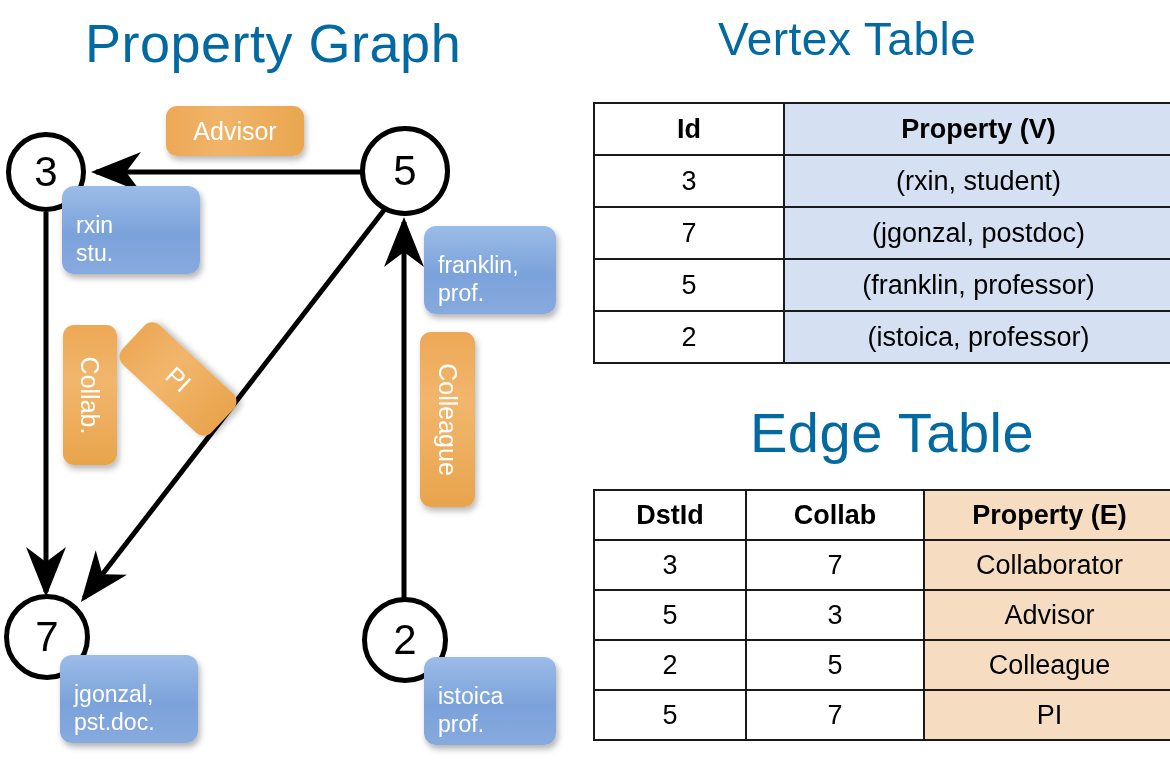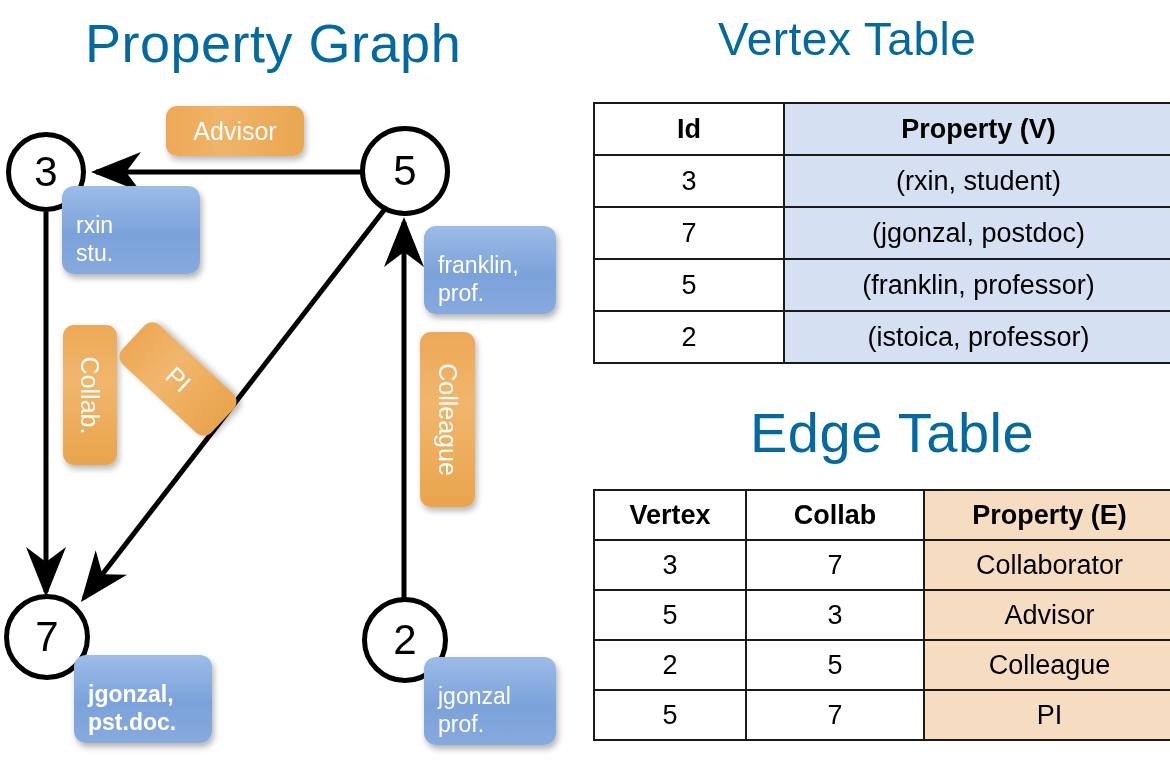--- a/index.html
+++ b/index.html
@@ -193,26 +193,26 @@
   </div>
 
   <div class="vprop" style="left:62px; top:186px; width:138px; height:88px;">
     <div>rxin</div>
     <div>stu.</div>
   </div>
   <div class="vprop" style="left:424px; top:190px; width:132px; height:88px;margin-top:36px;">
     <div>franklin,</div>
     <div>prof.</div>
   </div>
-  <div class="vprop" style="left:74px; top:655px; width:138px; height:88px;font-weight:bold;">
+  <div class="vprop" style="left:60px; top:655px; width:138px; height:88px;">
     <div>jgonzal,</div>
     <div>pst.doc.</div>
   </div>
   <div class="vprop" style="left:424px; top:657px; width:132px; height:88px;">
-    <div>jgonzal</div>
+    <div>istoica</div>
     <div>prof.</div>
   </div>
 
   <div class="eprop" style="left:166px; top:106px; width:138px; height:50px;">
     <span class="lbl">Advisor</span>
   </div>
 
   <div class="eprop vertical" style="left:63px; top:325px; width:54px; height:140px;">
     <span class="lbl">Collab.</span>
   </div>
@@ -250,21 +250,21 @@
     <tr>
       <td class="col-id">2</td>
       <td class="col-prop">(istoica, professor)</td>
     </tr>
   </tbody>
 </table>
 
 <table class="grid" id="edge-table">
   <thead>
     <tr>
-      <th class="col-src">Vertex</th>
+      <th class="col-src">DstId</th>
       <th class="col-dst">Collab</th>
       <th class="col-ep">Property (E)</th>
     </tr>
   </thead>
   <tbody>
     <tr>
       <td class="col-src">3</td>
       <td class="col-dst">7</td>
       <td class="col-ep">Collaborator</td>
     </tr>

